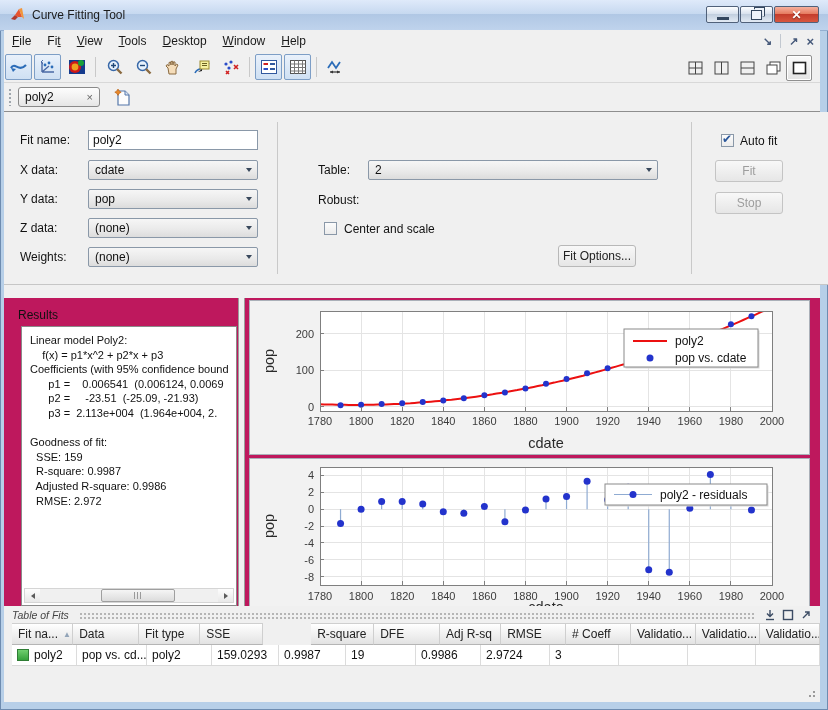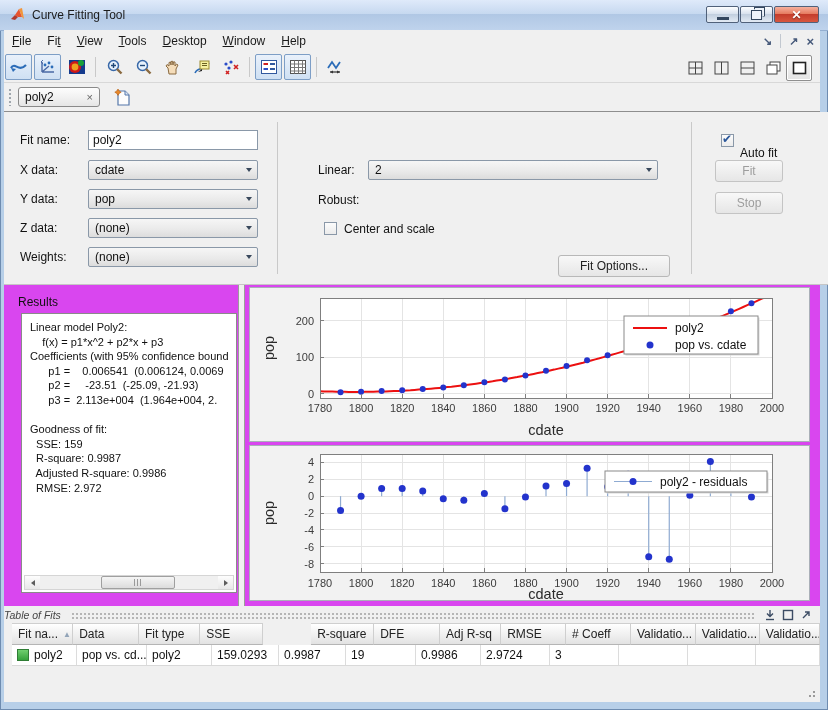--- a/index.html
+++ b/index.html
@@ -54,41 +54,41 @@
      background:linear-gradient(#f6f6f6,#e9e9e9 60%,#dcdcdc);display:flex;align-items:center;justify-content:space-between;padding:0 5px 0 6px;}
   .combo .val{font-size:12px;color:#111;}
   .combo .arr{width:0;height:0;border-left:3.5px solid transparent;border-right:3.5px solid transparent;border-top:4px solid #39485c;}
   .vsep{position:absolute;top:10px;bottom:10px;width:1px;background:#c9c9c9;}
   .checkbox{position:absolute;width:13px;height:13px;border:1px solid #8a98a8;background:linear-gradient(#fcfcfc,#ebebeb);box-sizing:border-box;}
   .checkbox.checked:after{content:"✔";position:absolute;left:0px;top:-3px;font-size:12px;color:#2b579a;}
   .btn{position:absolute;border:1px solid #b8b8b8;border-radius:3px;background:linear-gradient(#f8f8f8,#e6e6e6);
        display:flex;align-items:center;justify-content:center;font-size:12px;color:#222;box-sizing:border-box;}
   .btn.disabled{color:#9d9d9d;border-color:#c4c4c4;}
   
-  .mainarea{position:absolute;left:0;top:255px;width:816px;height:321px;background:#d946ef;}
+  .mainarea{position:absolute;left:0;top:268px;width:816px;height:321px;background:#be185d;}
   .results-panel{position:absolute;left:0;top:0;width:234px;height:321px;}
   .results-title{position:absolute;left:14px;top:10px;font-size:12px;color:#111;}
   .results-box{position:absolute;left:17px;top:28px;width:216px;height:280px;background:#fff;border:1px solid #8a8a8a;box-sizing:border-box;overflow:hidden;}
   .results-text{position:absolute;left:8px;top:6px;right:0;font-size:11px;line-height:14.6px;color:#111;white-space:pre;}
   .hscroll{position:absolute;left:2px;right:2px;bottom:2px;height:15px;background:#f0f0f0;border:1px solid #d5d5d5;box-sizing:border-box;display:flex;}
   .hs-btn{width:15px;height:100%;display:flex;align-items:center;justify-content:center;background:linear-gradient(#fdfdfd,#e8e8e8);}
   .tri-l{width:0;height:0;border-top:3.5px solid transparent;border-bottom:3.5px solid transparent;border-right:4px solid #5c5c5c;}
   .tri-r{width:0;height:0;border-top:3.5px solid transparent;border-bottom:3.5px solid transparent;border-left:4px solid #5c5c5c;}
   .hs-track{flex:1;position:relative;}
   .hs-thumb{position:absolute;left:34%;width:42%;top:0;bottom:0;background:linear-gradient(#f5f5f5,#dcdcdc);border:1px solid #9f9f9f;border-radius:2px;box-sizing:border-box;display:flex;align-items:center;justify-content:center;gap:2px;}
   .hs-thumb i{display:block;width:1px;height:7px;background:#9a9a9a;}
   .main-splitter{position:absolute;left:234px;top:0;width:7px;height:321px;border-left:1px solid #9c9c9c;border-right:1px solid #9c9c9c;background:#f0f0f0;box-sizing:border-box;}
   .plots-panel{position:absolute;left:241px;top:0;width:575px;height:321px;}
   .plot-frame{position:absolute;left:4px;width:561px;box-sizing:border-box;border:1px solid #aab0b8;background:#f2f2f2;}
   #plot0{top:2px;height:155px;}
   #plot1{top:160px;height:156px;}
   
   .tablesec{position:absolute;left:0;top:576px;width:816px;height:96px;background:#f0f0f0;}
   .tstrip{position:absolute;left:0;top:0;width:816px;height:17px;display:flex;align-items:center;}
-  .tstrip-title{font-size:10.5px;font-style:italic;color:#444;margin-left:0;white-space:nowrap;}
+  .tstrip-title{font-size:10.5px;font-style:italic;color:#444;margin-left:8px;white-space:nowrap;}
   .tstrip-dots{flex:1;height:7px;margin:2px 10px 0 10px;background-image:radial-gradient(#b5b5b5 0.9px,transparent 1px);background-size:4px 4px;}
   .tstrip-icons{display:flex;gap:6px;margin-right:8px;}
   .tof-table{position:absolute;left:8px;top:17px;width:808px;}
   .tof-hrow{display:flex;height:22px;}
   .tof-hcell{box-sizing:border-box;border-right:1px solid #cfcfcf;border-top:1px solid #cfcfcf;border-bottom:1px solid #b5b5b5;
      background:linear-gradient(#ffffff,#eeeeee 60%,#e2e2e2);font-size:12px;color:#222;display:flex;align-items:center;padding-left:6px;white-space:nowrap;overflow:hidden;}
   .sort-arrow{font-size:8px;color:#92a4b8;margin-left:5px;}
   .tof-row{display:flex;height:20px;background:#fff;border-bottom:1px solid #d9d9d9;}
   .tof-cell{box-sizing:border-box;border-right:1px solid #dcdcdc;font-size:12px;color:#111;display:flex;align-items:center;padding-left:5px;white-space:nowrap;overflow:hidden;}
   .swatch{width:10px;height:10px;border:1px solid #2f7d35;background:linear-gradient(#6fcf6f,#35a23c);margin-right:5px;flex:0 0 auto;}
@@ -295,34 +295,34 @@
           <span class="arr"></span>
         </div>
       <span class="fp-label" style="left:16px;top:138px;">Weights:</span>
       <div class="combo" style="left:84px;top:135px;width:170px;">
           <span class="val">(none)</span>
           <span class="arr"></span>
         </div>
 
       <div class="vsep" style="left:273px;"></div>
 
-      <span class="fp-label" style="left:314px;top:51px;">Linear:</span>
+      <span class="fp-label" style="left:314px;top:51px;">Table:</span>
       <div class="combo" style="left:364px;top:48px;width:290px;">
           <span class="val">2</span>
           <span class="arr"></span>
         </div>
       <span class="fp-label" style="left:314px;top:81px;">Robust:</span>
       <div class="checkbox" style="left:320px;top:110px;"></div>
       <span class="fp-label" style="left:340px;top:110px;">Center and scale</span>
-      <div class="btn" style="left:554px;top:133px;width:112px;height:22px;margin-top:10px;">Fit Options...</div>
+      <div class="btn" style="left:554px;top:133px;width:78px;height:22px;">Fit Options...</div>
 
       <div class="vsep" style="left:687px;"></div>
 
       <div class="checkbox checked" style="left:717px;top:22px;"></div>
-      <span class="fp-label" style="left:736px;top:22px;margin-top:12px;">Auto fit</span>
+      <span class="fp-label" style="left:736px;top:22px;">Auto fit</span>
       <div class="btn disabled" style="left:711px;top:48px;width:68px;height:22px;">Fit</div>
       <div class="btn disabled" style="left:711px;top:80px;width:68px;height:22px;">Stop</div>
     </div>
 
     <div class="mainarea">
       <div class="results-panel">
         <span class="results-title">Results</span>
         <div class="results-box">
           <div class="results-text">Linear model Poly2:
     f(x) = p1*x^2 + p2*x + p3

